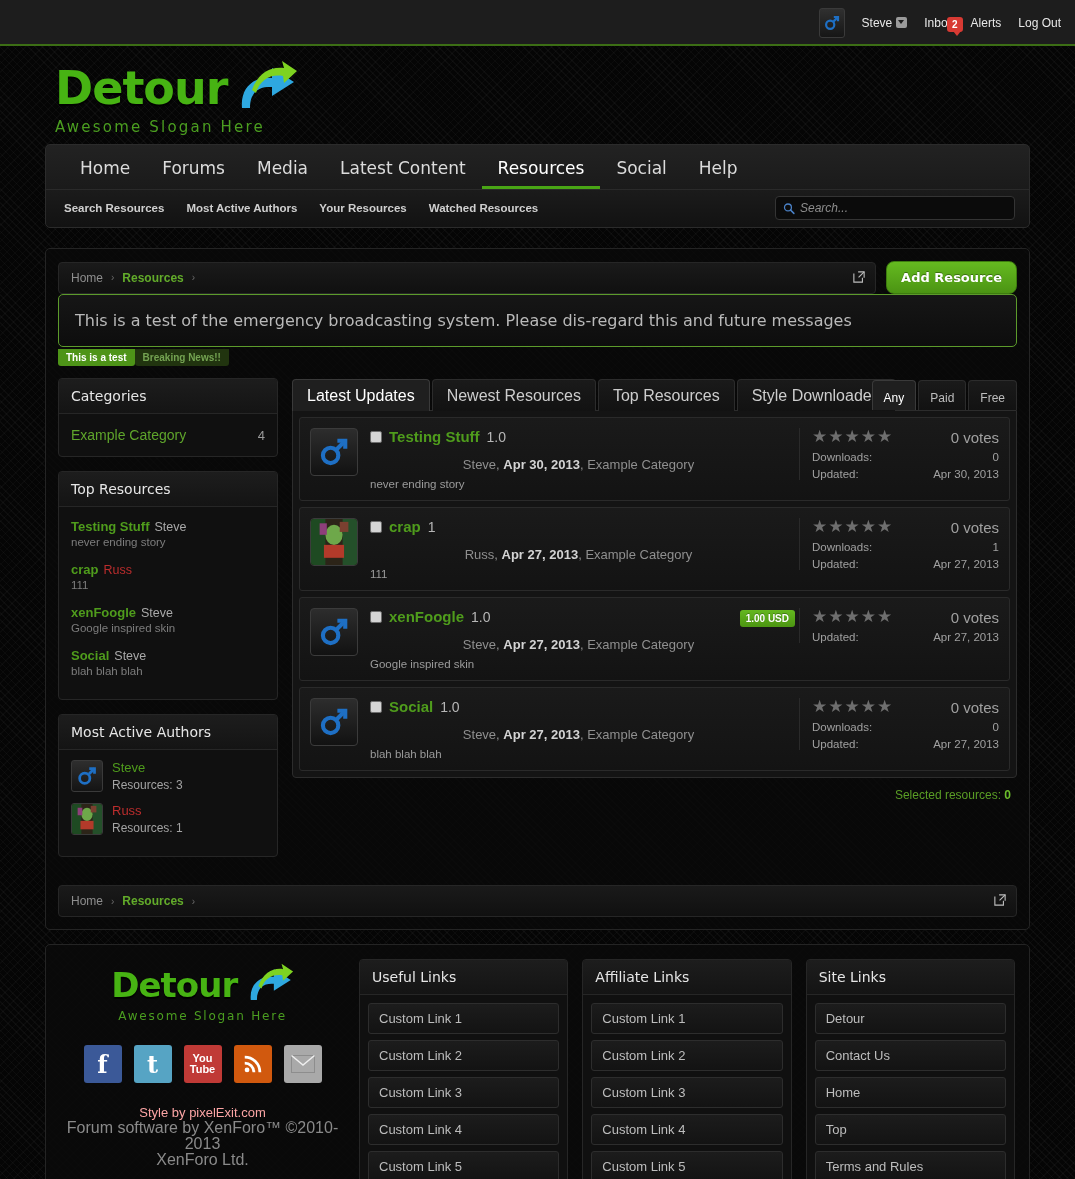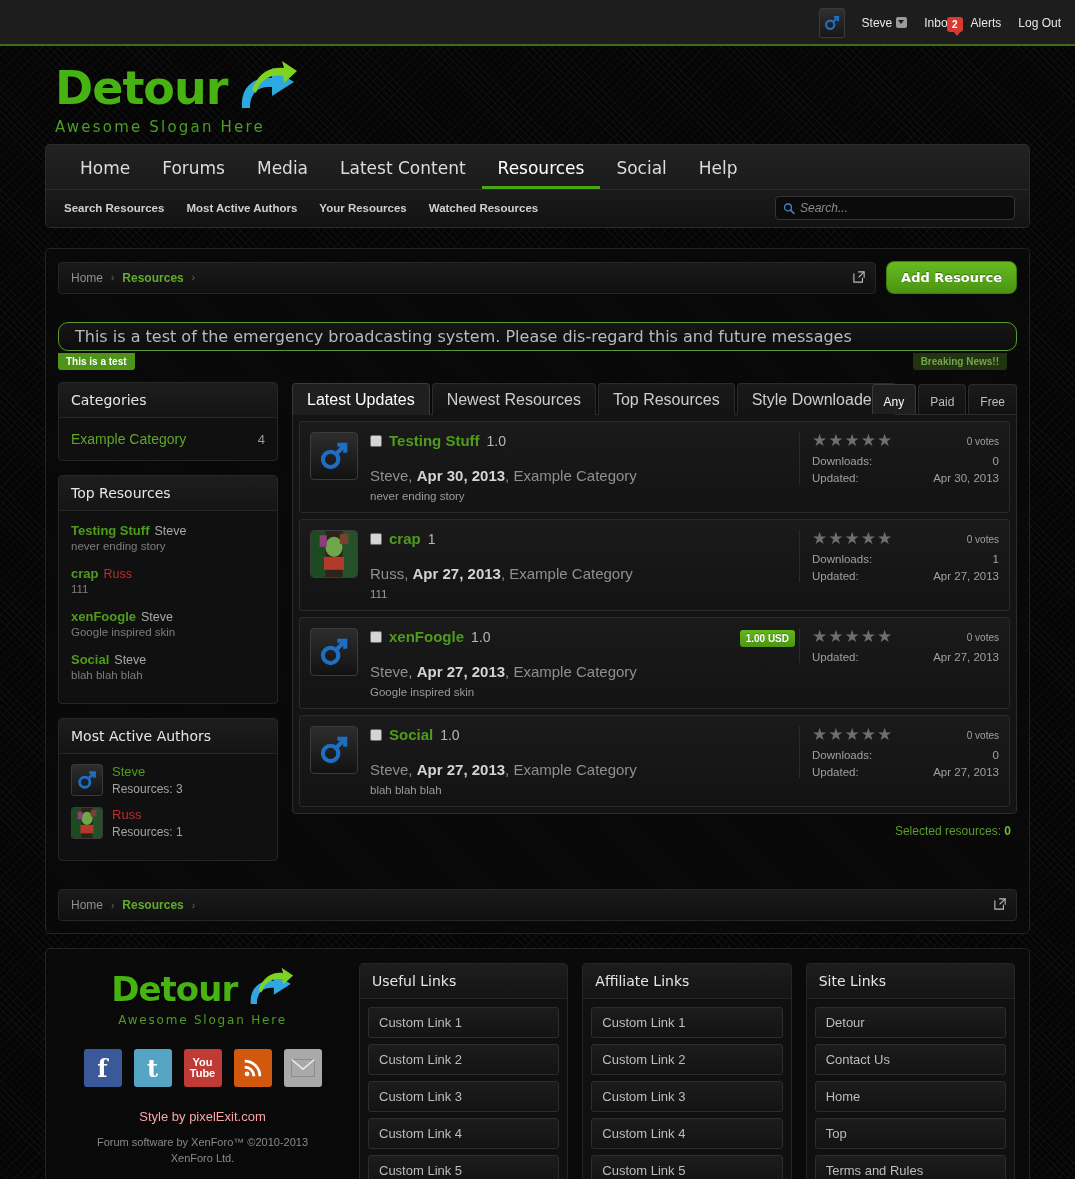--- a/index.html
+++ b/index.html
@@ -137,27 +137,27 @@
   .popout { position: absolute; right: 10px; top: 8px; color: #bdbdbd; }
   .addbtn {
     margin-left: 10px; background: linear-gradient(#65ba20, #4b9413);
     border: 1px solid #3d7c0f; border-radius: 8px;
     color: #fff; font-weight: bold; font-size: 13px;
     padding: 8px 14px; cursor: pointer;
     font-family: "DejaVu Sans", sans-serif;
     text-shadow: 0 -1px 0 rgba(0,0,0,0.35);
   }
   .notice {
-    margin-top: 28px; border: 1px solid #5c9b2b; border-radius: 10px;
+    margin-top: 0; border: 1px solid #5c9b2b; border-radius: 5px;
     background: linear-gradient(#161616, #0d0d0d);
-    padding: 4px 16px; color: #b9b9b9; font-size: 16px;
+    padding: 16px 16px; color: #b9b9b9; font-size: 16px;
     font-family: "DejaVu Sans", sans-serif;
   }
   .noticetabs {
-    display: flex; justify-content: space-between; gap: 0; margin-top: 2px;
+    display: flex; justify-content: flex-start; gap: 0; margin-top: 2px;
     padding-right: 10px;
   }
   .ntab {
     font-size: 10px; padding: 3px 8px; font-weight: bold;
     border-radius: 0 0 3px 3px;
   }
   .ntab.active { background: #4e9418; color: #fff; }
   .ntab.idle { background: #21340f; color: #74a352; }
 
   
@@ -228,35 +228,35 @@
     display:flex; align-items:center; justify-content:center; flex:none; overflow:hidden;
   }
   .rmain { flex: 1; padding: 0 12px; min-width: 0; position: relative; }
   .rtitleline { display: flex; align-items: center; gap: 7px; }
   .cb {
     width: 12px; height: 12px; border: 1px solid #6d6d6d; background: #d5d5d5;
     border-radius: 2px; flex: none;
   }
   .rname { color: #4f9c1c; font-weight: bold; font-size: 15px; text-decoration: none; }
   .rver { color: #b6b6b6; font-size: 14px; }
-  .rmeta { color: #8f8f8f; font-size: 15px; margin-top: 18px; }
+  .rmeta { color: #8f8f8f; font-size: 13px; margin-top: 12px; text-align: center; }
   .rmeta b { color: #d3d3d3; }
   .rdesc { color: #9b9b9b; font-size: 11.5px; margin-top: 6px; }
   .price {
     position: absolute; right: 4px; top: 2px;
     background: linear-gradient(#64b71f, #4c9512);
     border-radius: 3px; color: #fff; font-size: 10px; font-weight: bold;
     padding: 3px 6px; text-shadow: 0 -1px 0 rgba(0,0,0,0.3);
   }
   .rstats {
     width: 200px; flex: none; border-left: 1px solid #2a2a2a; padding-left: 12px;
   }
   .starsrow { display: flex; justify-content: space-between; align-items: center; }
   .stars { color: #6e6e6e; font-size: 17px; letter-spacing: 1px; line-height: 18px; }
-  .votes { color: #a0a0a0; font-size: 10px; }
+  .votes { color: #a0a0a0; font-size: 15px; }
   .srow { display: flex; justify-content: space-between; color: #a0a0a0; font-size: 11.5px; margin-top: 5px; }
   .selline { text-align: right; color: #5a9e25; font-size: 12px; padding: 10px 6px 2px 0; }
   .selline b { color: #6bbd2b; }
 
   .bottomcrumb { margin-top: 14px; }
 
   
   .footer {
     margin: 14px 45px 0 45px;
     border: 1px solid #242424; border-radius: 5px;
@@ -271,21 +271,21 @@
     width: 38px; height: 38px; border-radius: 3px;
     display: flex; align-items: center; justify-content: center;
     font-family: "DejaVu Serif", serif; font-weight: bold; color: #fff; font-size: 24px;
   }
   .sico.fb { background: #3b5998; }
   .sico.tw { background: #56a4c4; }
   .sico.yt { background: #c03a36; flex-direction: column; font-size: 11px; font-family:"Liberation Sans",sans-serif; line-height:11px; }
   .sico.rss { background: #d1590e; }
   .sico.mail { background: #a9a9a9; }
   .styleby { margin-top: 22px; color: #fca5a5; font-size: 13px; }
-  .copy { margin-top: 10px; color: #8a8a8a; font-size: 11px; line-height: 16px; }
+  .copy { color: #8a8a8a; font-size: 16px; line-height: 16px; }
 
   .fcol { flex: 1; border: 1px solid #262626; border-radius: 4px; background: #101010; overflow: hidden; }
   .fcol h3 {
     font-family: "DejaVu Sans", sans-serif; font-weight: normal;
     font-size: 14px; color: #e6e6e6; padding: 9px 12px;
     background: linear-gradient(#1d1d1d, #141414); border-bottom: 1px solid #262626;
   }
   .flinks { padding: 8px; }
   .flink {
     display: block; text-decoration: none; color: #bdbdbd; font-size: 13px;

